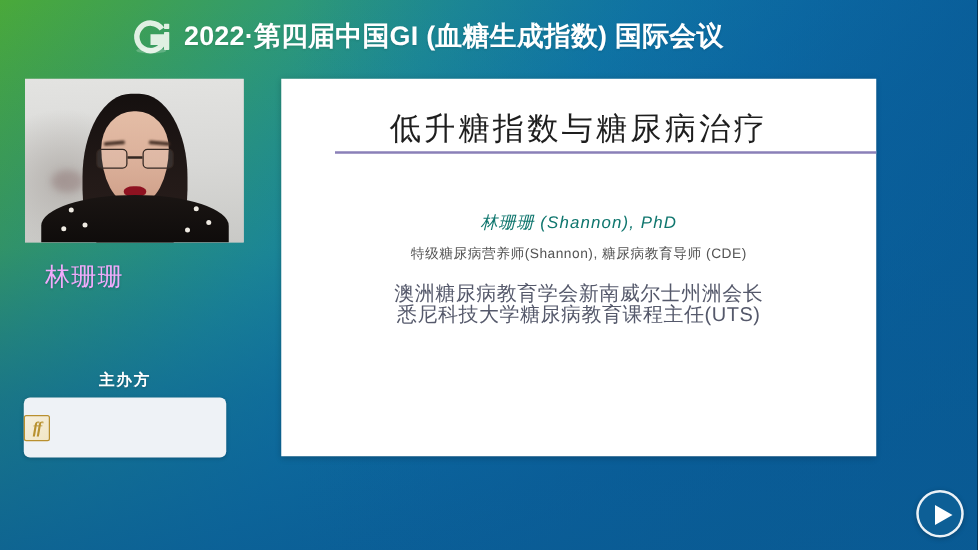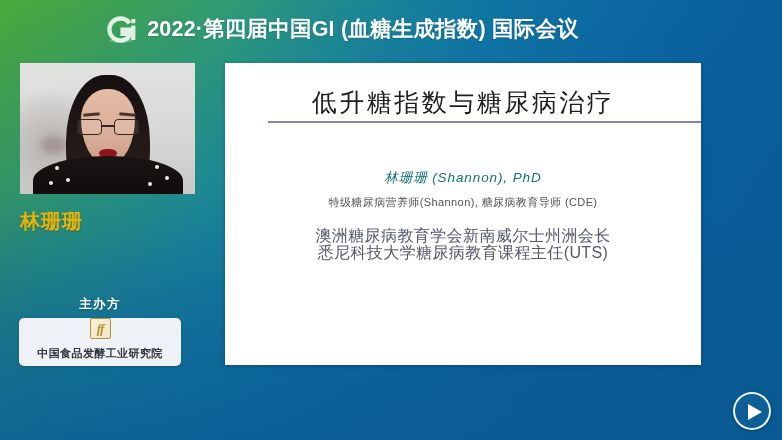--- a/index.html
+++ b/index.html
@@ -195,24 +195,24 @@
     position: absolute;
     left: 12%; top: 56%;
     width: 26px; height: 18px;
     background: rgba(128,96,96,0.35);
     border-radius: 50%;
     filter: blur(3px);
   }
 
   .spk-name {
     position: absolute;
-    left: 20px; top: 152px;
-    color: #eab308;
+    left: 36px; top: 152px;
+    color: #f0abfc;
     font-size: 20px;
-    font-weight: bold;
+    font-weight: normal;
     letter-spacing: 1px;
     text-shadow: 0 1px 2px rgba(0,0,0,0.2);
   }
   .spk-aff {
     position: absolute;
     left: 20px; top: 181px;
     color: #ffffff;
     font-size: 14.5px;
     line-height: 20px;
     letter-spacing: 0.6px;
@@ -236,21 +236,20 @@
     position: absolute;
     left: 19px; top: 262px;
     width: 162px;
     height: 48px;
     background: #eef2f6;
     border-radius: 5px;
     display: flex;
     align-items: center;
     gap: 7px;
     box-shadow: 0 1px 3px rgba(0,0,0,0.16);
-    flex-direction: column;
   }
   .sponsor-logo {
     width: 21px; height: 21px;
     flex: none;
     position: relative;
     background: linear-gradient(140deg, #f6efdc 0%, #f1e6c6 100%);
     border: 1.3px solid #b9902f;
     border-radius: 2px;
     overflow: hidden;
   }
@@ -403,21 +402,20 @@
 
     <div class="spk-name">林珊珊</div>
 
 
     <div class="host-label">主办方</div>
 
     <div class="sponsor-card">
       <div class="sponsor-logo">
         <span class="mark">ff</span>
       </div>
-      <div class="sponsor-name">中国食品发酵工业研究院</div>
     </div>
   </div>
 
   <div class="slide">
     <div class="slide-title">低升糖指数与糖尿病治疗</div>
     <div class="slide-rule"></div>
     <div class="slide-byline">林珊珊  (Shannon), PhD</div>
     <div class="slide-sub">特级糖尿病营养师(Shannon), 糖尿病教育导师 (CDE)</div>
     <div class="slide-creds">
       <div>澳洲糖尿病教育学会新南威尔士州洲会长</div>

